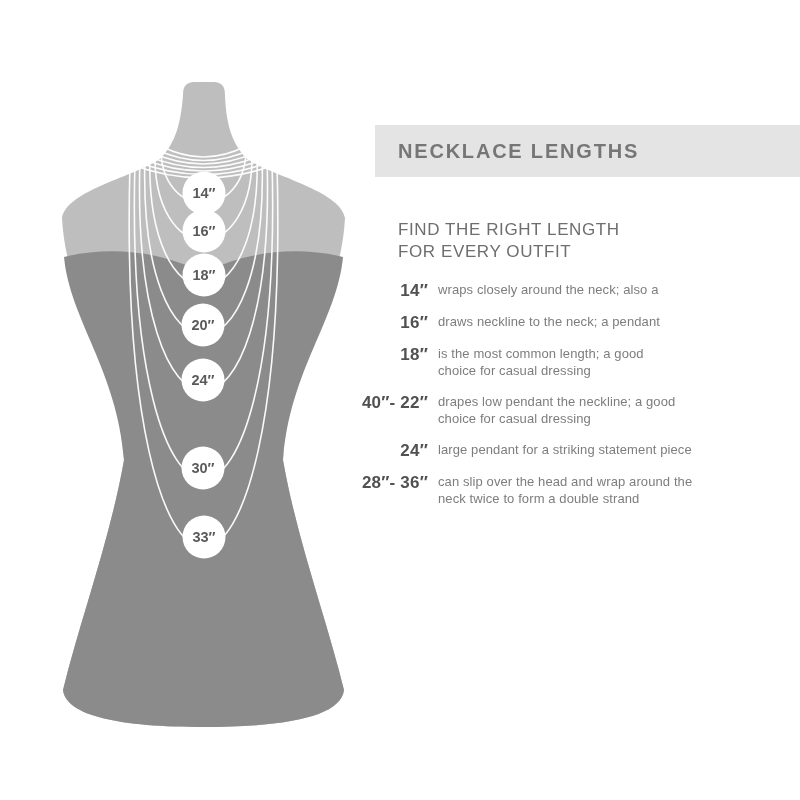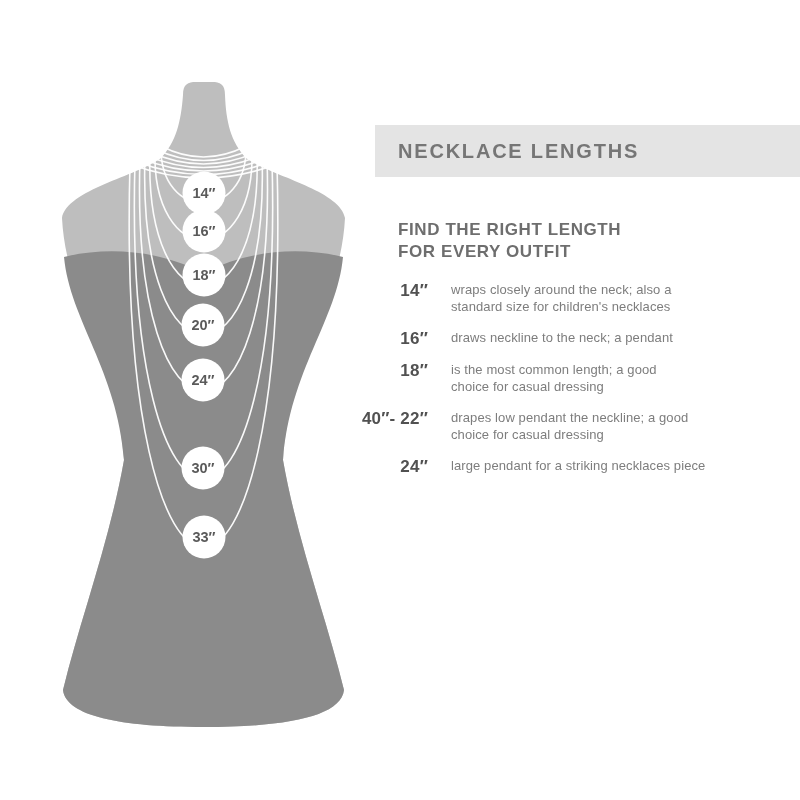--- a/index.html
+++ b/index.html
@@ -39,21 +39,21 @@
     font-size: 20px;
     font-weight: bold;
     letter-spacing: 1.8px;
     color: #767676;
   }
   .subhead {
     position: absolute;
     left: 398px;
     top: 219px;
     font-size: 17px;
-    font-weight: bold;
+    font-weight: normal;
     letter-spacing: 0.6px;
     line-height: 1.32;
     color: #6e6e6e;
     white-space: pre-line;
   }
   .guide {
     position: absolute;
     left: 340px;
     top: 281px;
     width: 440px;
@@ -70,21 +70,21 @@
     flex: 0 0 88px;
     text-align: right;
     font-size: 17px;
     font-weight: bold;
     color: #515151;
     letter-spacing: 0.2px;
     line-height: 1.0;
     padding-top: 1px;
   }
   .guide-desc {
-    margin-left: 23px;
+    margin-left: 10px;
     font-size: 13px;
     color: #7d7d7d;
     letter-spacing: 0.1px;
     line-height: 17px;
   }
   .guide-desc span { display: block; }
   .chain {
     fill: none;
     stroke: #ffffff;
     stroke-width: 1.6;
@@ -201,21 +201,20 @@
   </div>
 
   <div class="subhead">FIND THE RIGHT LENGTH
 FOR EVERY OUTFIT</div>
 
   <div class="guide">
     <div class="guide-row">
       <div class="guide-size">14″</div>
       <div class="guide-desc">
         <span>wraps closely around the neck; also a</span>
-        <span>standard size for children's necklaces</span>
       </div>
     </div>
     <div class="guide-row">
       <div class="guide-size">16″</div>
       <div class="guide-desc">
         <span>draws neckline to the neck; a pendant</span>
       </div>
     </div>
     <div class="guide-row">
       <div class="guide-size">18″</div>
@@ -227,18 +226,25 @@
     <div class="guide-row">
       <div class="guide-size">40″- 22″</div>
       <div class="guide-desc">
         <span>drapes low pendant the neckline; a good</span>
         <span>choice for casual dressing</span>
       </div>
     </div>
     <div class="guide-row">
       <div class="guide-size">24″</div>
       <div class="guide-desc">
-        <span>large pendant for a striking necklaces piece</span>
+        <span>large pendant for a striking statement piece</span>
+      </div>
+    </div>
+    <div class="guide-row">
+      <div class="guide-size">28″- 36″</div>
+      <div class="guide-desc">
+        <span>can slip over the head and wrap around the</span>
+        <span>neck twice to form a double strand</span>
       </div>
     </div>
   </div>
 
 </div>
 
 </body></html>

